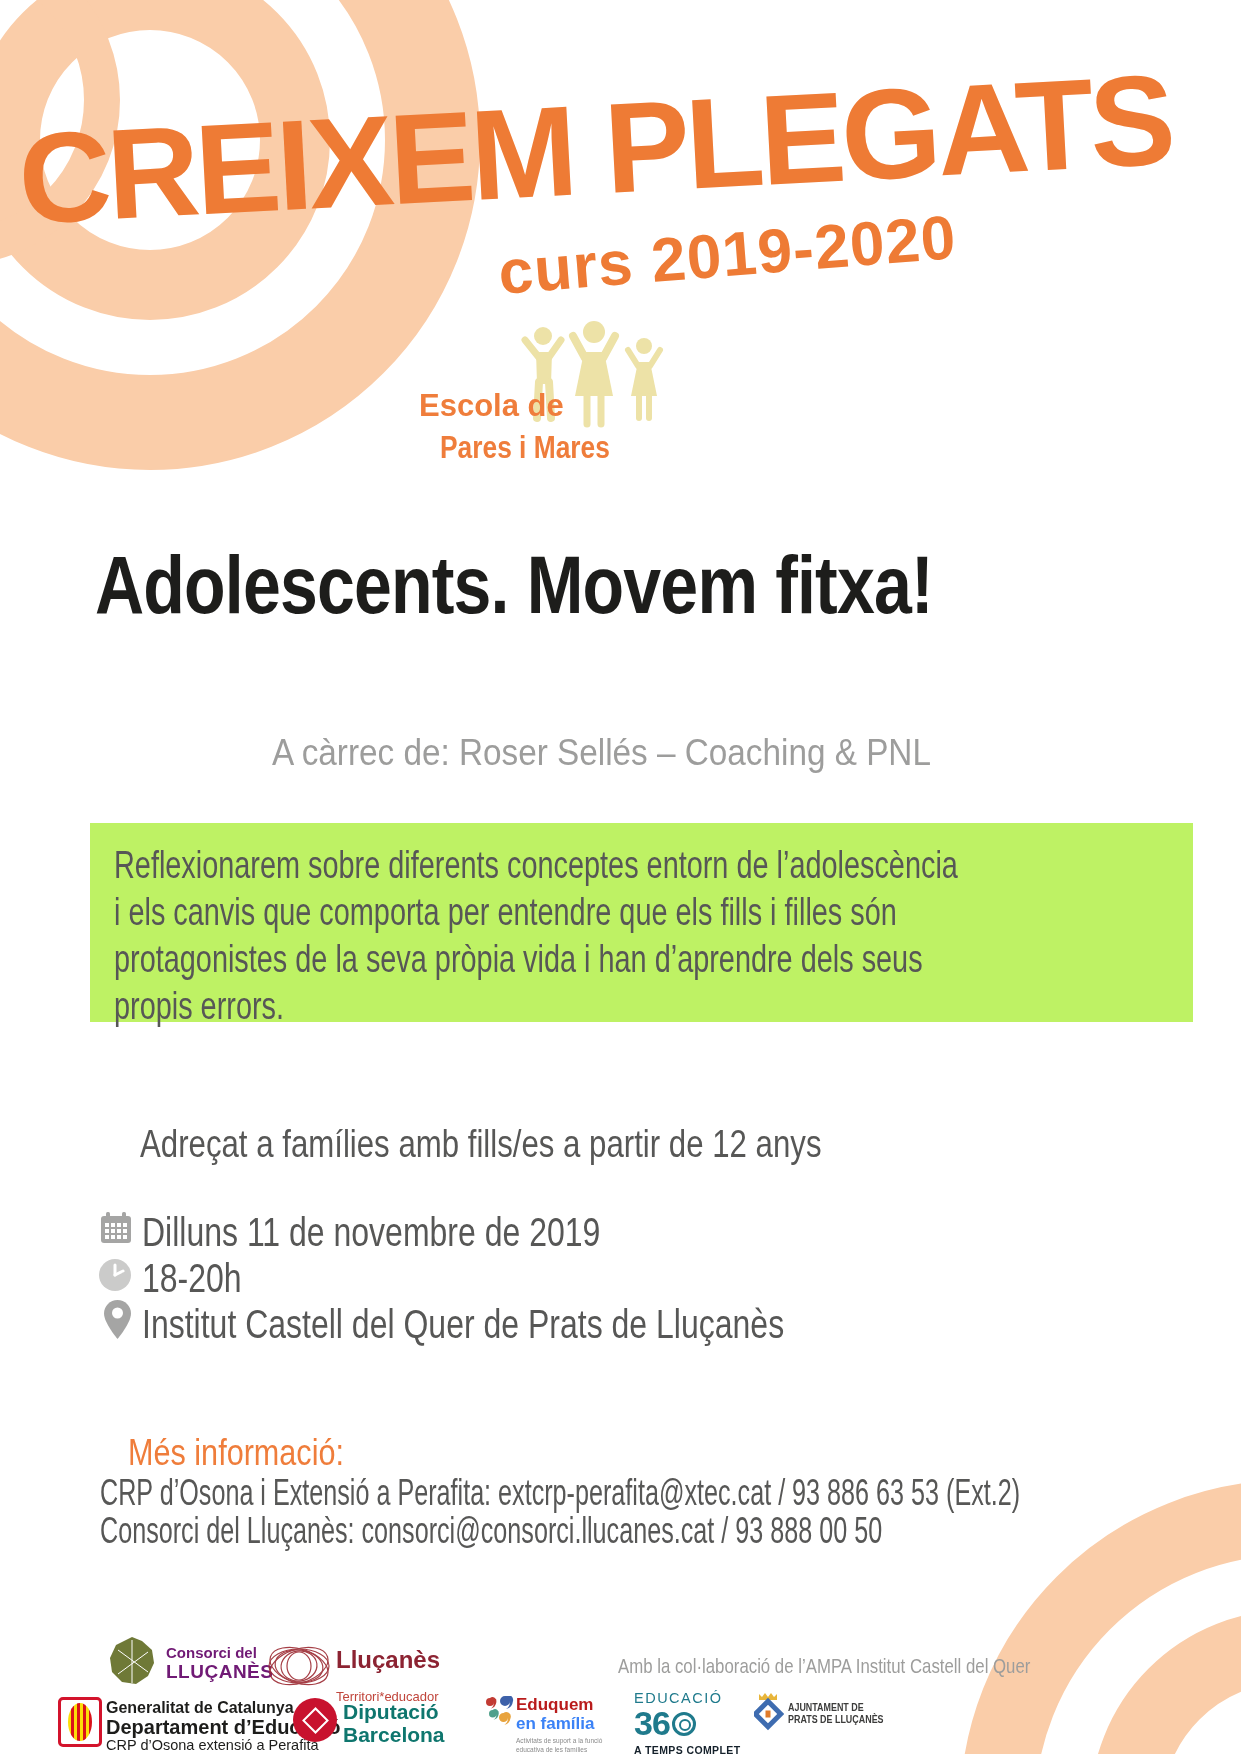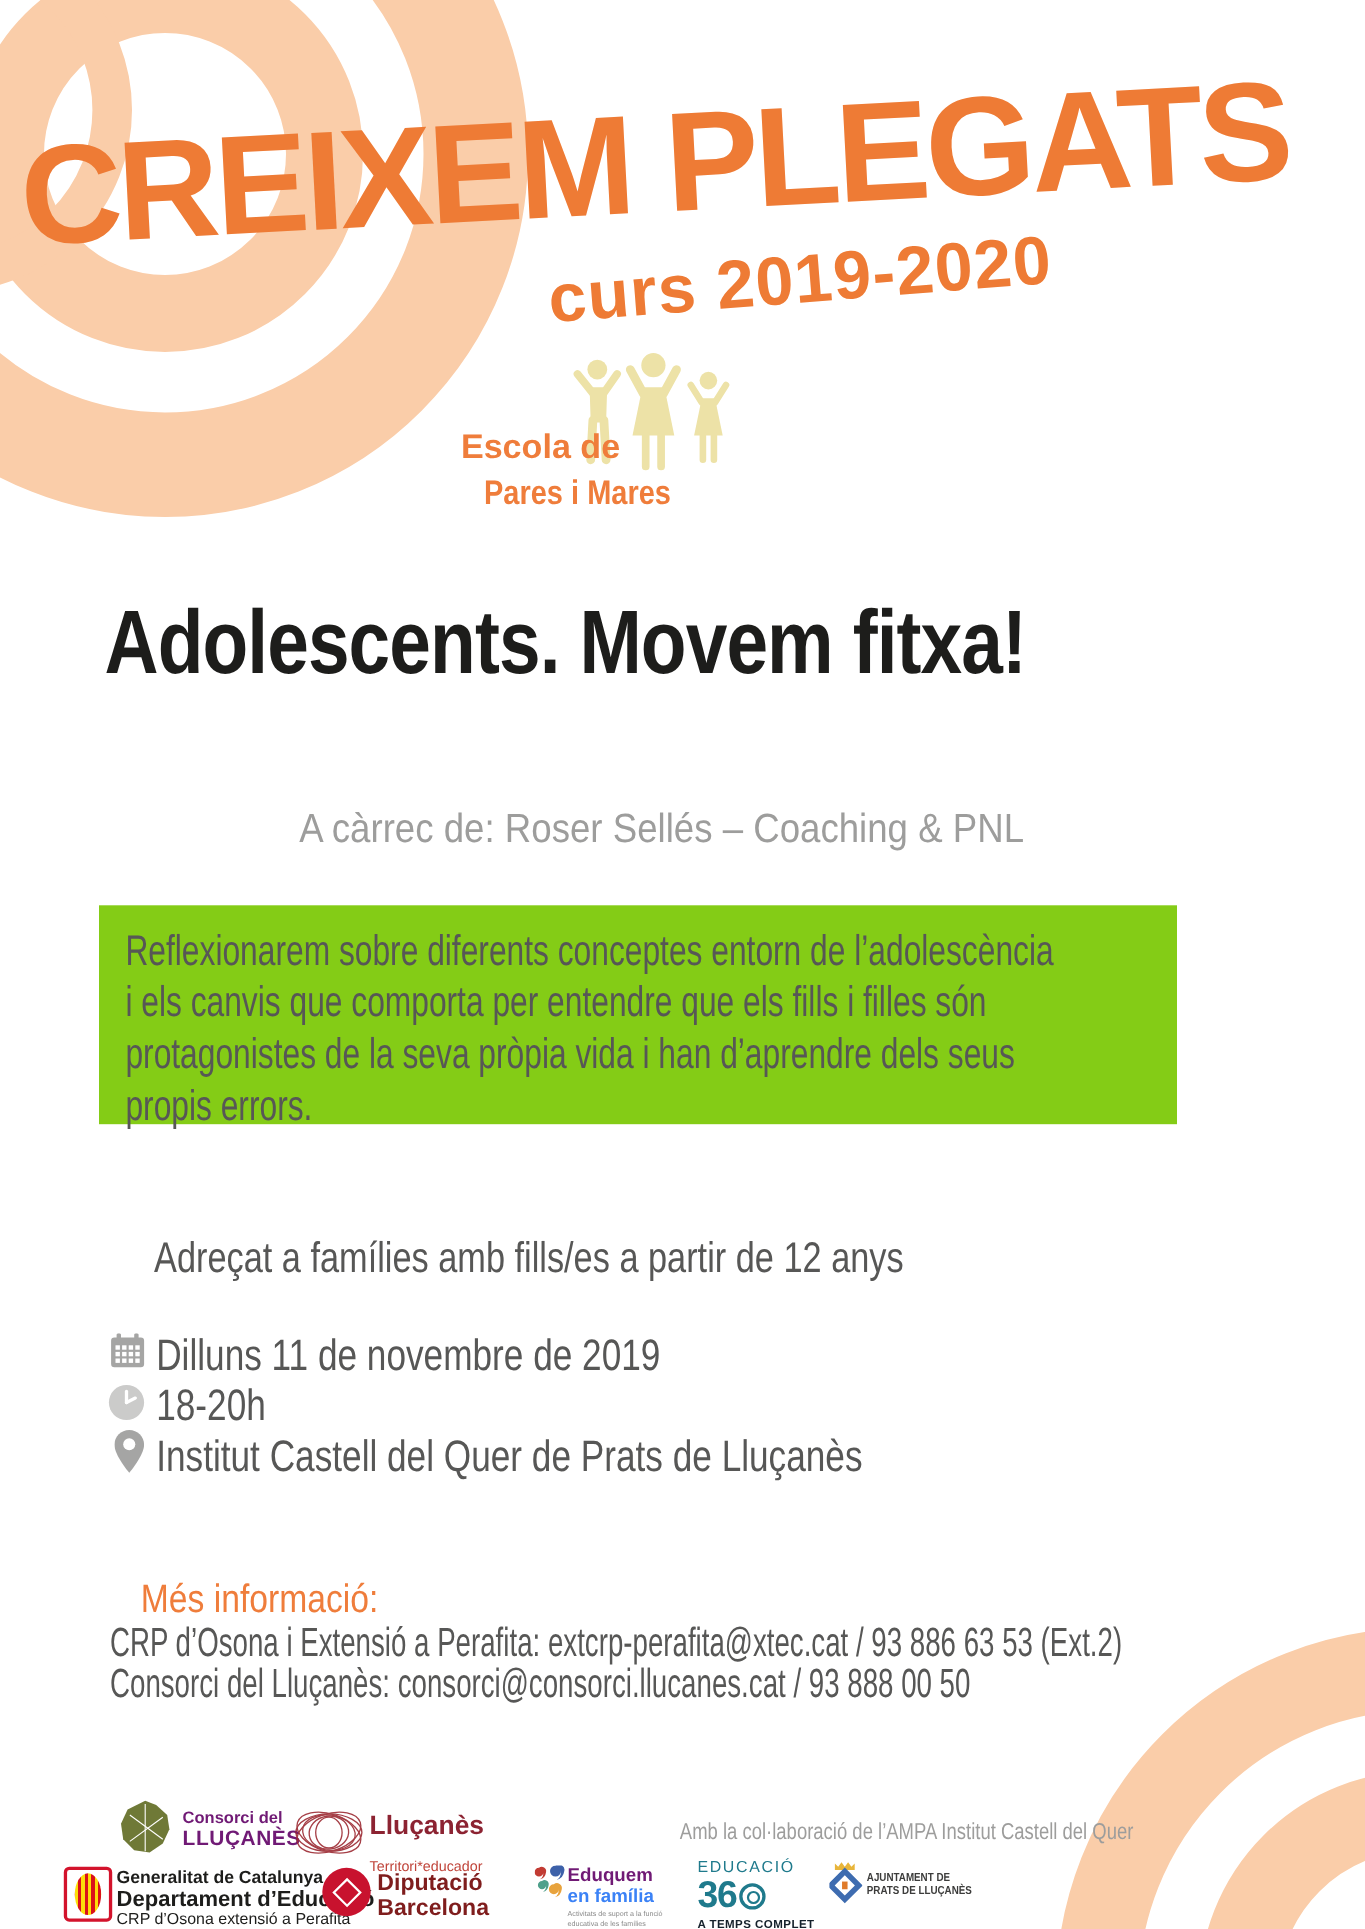--- a/index.html
+++ b/index.html
@@ -21,21 +21,21 @@
   #curs{left:498px;top:224px;font-size:62px;font-weight:bold;color:#EE7B35;letter-spacing:1px;
         transform:rotate(-4.5deg);line-height:1;white-space:nowrap;}
   #escola-line1{left:419px;top:388px;font-size:31px;font-weight:bold;color:#EF7D3B;white-space:nowrap;}
   #escola-line2{left:440px;top:430px;font-size:31px;font-weight:bold;color:#EF7D3B;white-space:nowrap;
                 transform:scaleX(.85);transform-origin:0 50%;}
   
   #event-title{left:95px;top:540px;font-size:82px;font-weight:bold;color:#1D1D1B;letter-spacing:-1px;
                white-space:nowrap;transform:scaleX(.83);transform-origin:0 0;line-height:1.1;}
   #speaker{left:272px;top:732px;font-size:37px;font-weight:300;color:#9D9D9C;white-space:nowrap;
            transform:scaleX(.9);transform-origin:0 0;}
-  #desc-box{left:90px;top:823px;width:980px;height:199px;background:#84cc16;box-sizing:border-box;
+  #desc-box{left:90px;top:823px;width:1103px;height:199px;background:#bef264;box-sizing:border-box;
             padding:18px 0 0 24px;}
   .desc-line{font-size:39px;font-weight:300;color:#575756;line-height:47px;white-space:nowrap;
              transform:scaleX(.74);transform-origin:0 50%;}
   #audience{left:140px;top:1122px;font-size:39px;font-weight:300;color:#575756;white-space:nowrap;
             transform:scaleX(.8);transform-origin:0 0;}
   .detail-text{position:absolute;left:142px;font-size:40px;font-weight:300;color:#575756;
                white-space:nowrap;transform:scaleX(.8);transform-origin:0 0;}
   
   #contact-heading{left:128px;top:1432px;font-size:36px;font-weight:300;color:#EF7D3B;white-space:nowrap;
                    transform:scaleX(.85);transform-origin:0 0;}
@@ -55,23 +55,23 @@
   #gencat-text .g1{font-size:16px;font-weight:bold;}
   #gencat-text .g2{font-size:20px;font-weight:bold;}
   #gencat-text .g3{font-size:14.5px;}
   #gencat-shield{left:58px;top:1697px;width:44px;height:50px;border:3px solid #D3132C;border-radius:5px;
                  box-sizing:border-box;background:#fff;display:flex;align-items:center;justify-content:center;}
   #gencat-stripes{width:24px;height:38px;border-radius:50%;
                   background:repeating-linear-gradient(90deg,#FCDD09 0 3px,#DA121A 3px 6px);}
   #dipu-circle{left:293px;top:1698px;width:44px;height:44px;border-radius:50%;background:#C8122E;
                display:flex;align-items:center;justify-content:center;}
   #dipu-emblem{width:15px;height:15px;border:2.5px solid #fff;transform:rotate(45deg);background:transparent;}
-  #dipu-text{left:343px;top:1700px;font-size:21px;font-weight:bold;color:#7f1d1d;line-height:1.1;}
+  #dipu-text{left:343px;top:1700px;font-size:21px;font-weight:bold;color:#0f766e;line-height:1.1;}
   #eduquem-text{left:516px;top:1696px;line-height:1.1;}
-  #eduquem-l1{font-size:17px;font-weight:bold;color:#701a75;}
+  #eduquem-l1{font-size:17px;font-weight:bold;color:#b91c1c;}
   #eduquem-l2{font-size:17px;font-weight:bold;color:#3b82f6;}
   .eduquem-sub{font-size:6.5px;color:#8A8A8A;line-height:1.25;}
   #edu360{left:634px;top:1690px;color:#1F7A8C;}
   #edu360-l1{font-size:14.5px;letter-spacing:1.5px;}
   #edu360-row{display:flex;align-items:center;margin-top:-2px;}
   #edu360-num{font-size:34px;font-weight:bold;letter-spacing:-1px;}
   #edu360-o{display:inline-block;width:24px;height:24px;border:3.5px solid #1F7A8C;border-radius:50%;
             box-sizing:border-box;margin-left:2px;position:relative;}
   #edu360-o::after{content:"";position:absolute;left:4.5px;top:4.5px;width:8px;height:8px;
                    border:2.5px solid #1F7A8C;border-radius:50%;}

